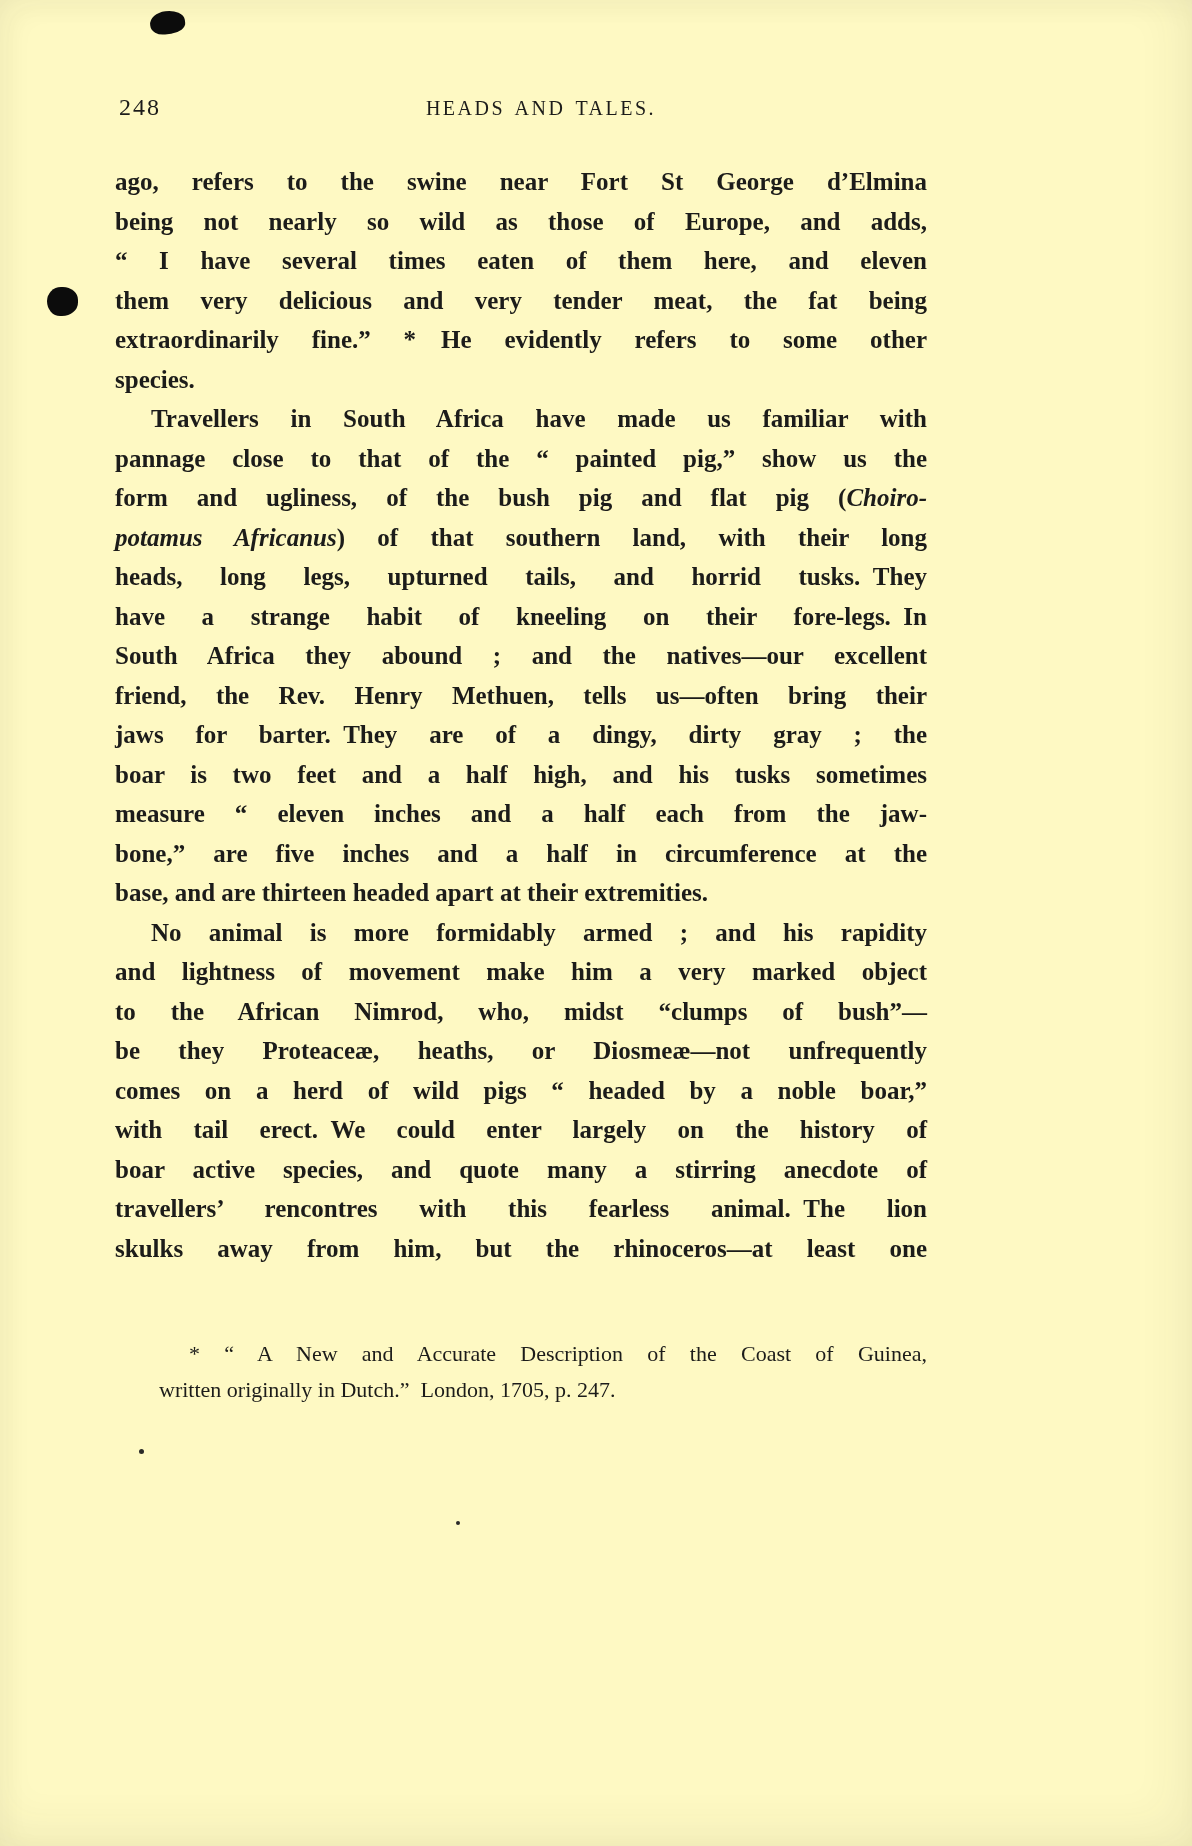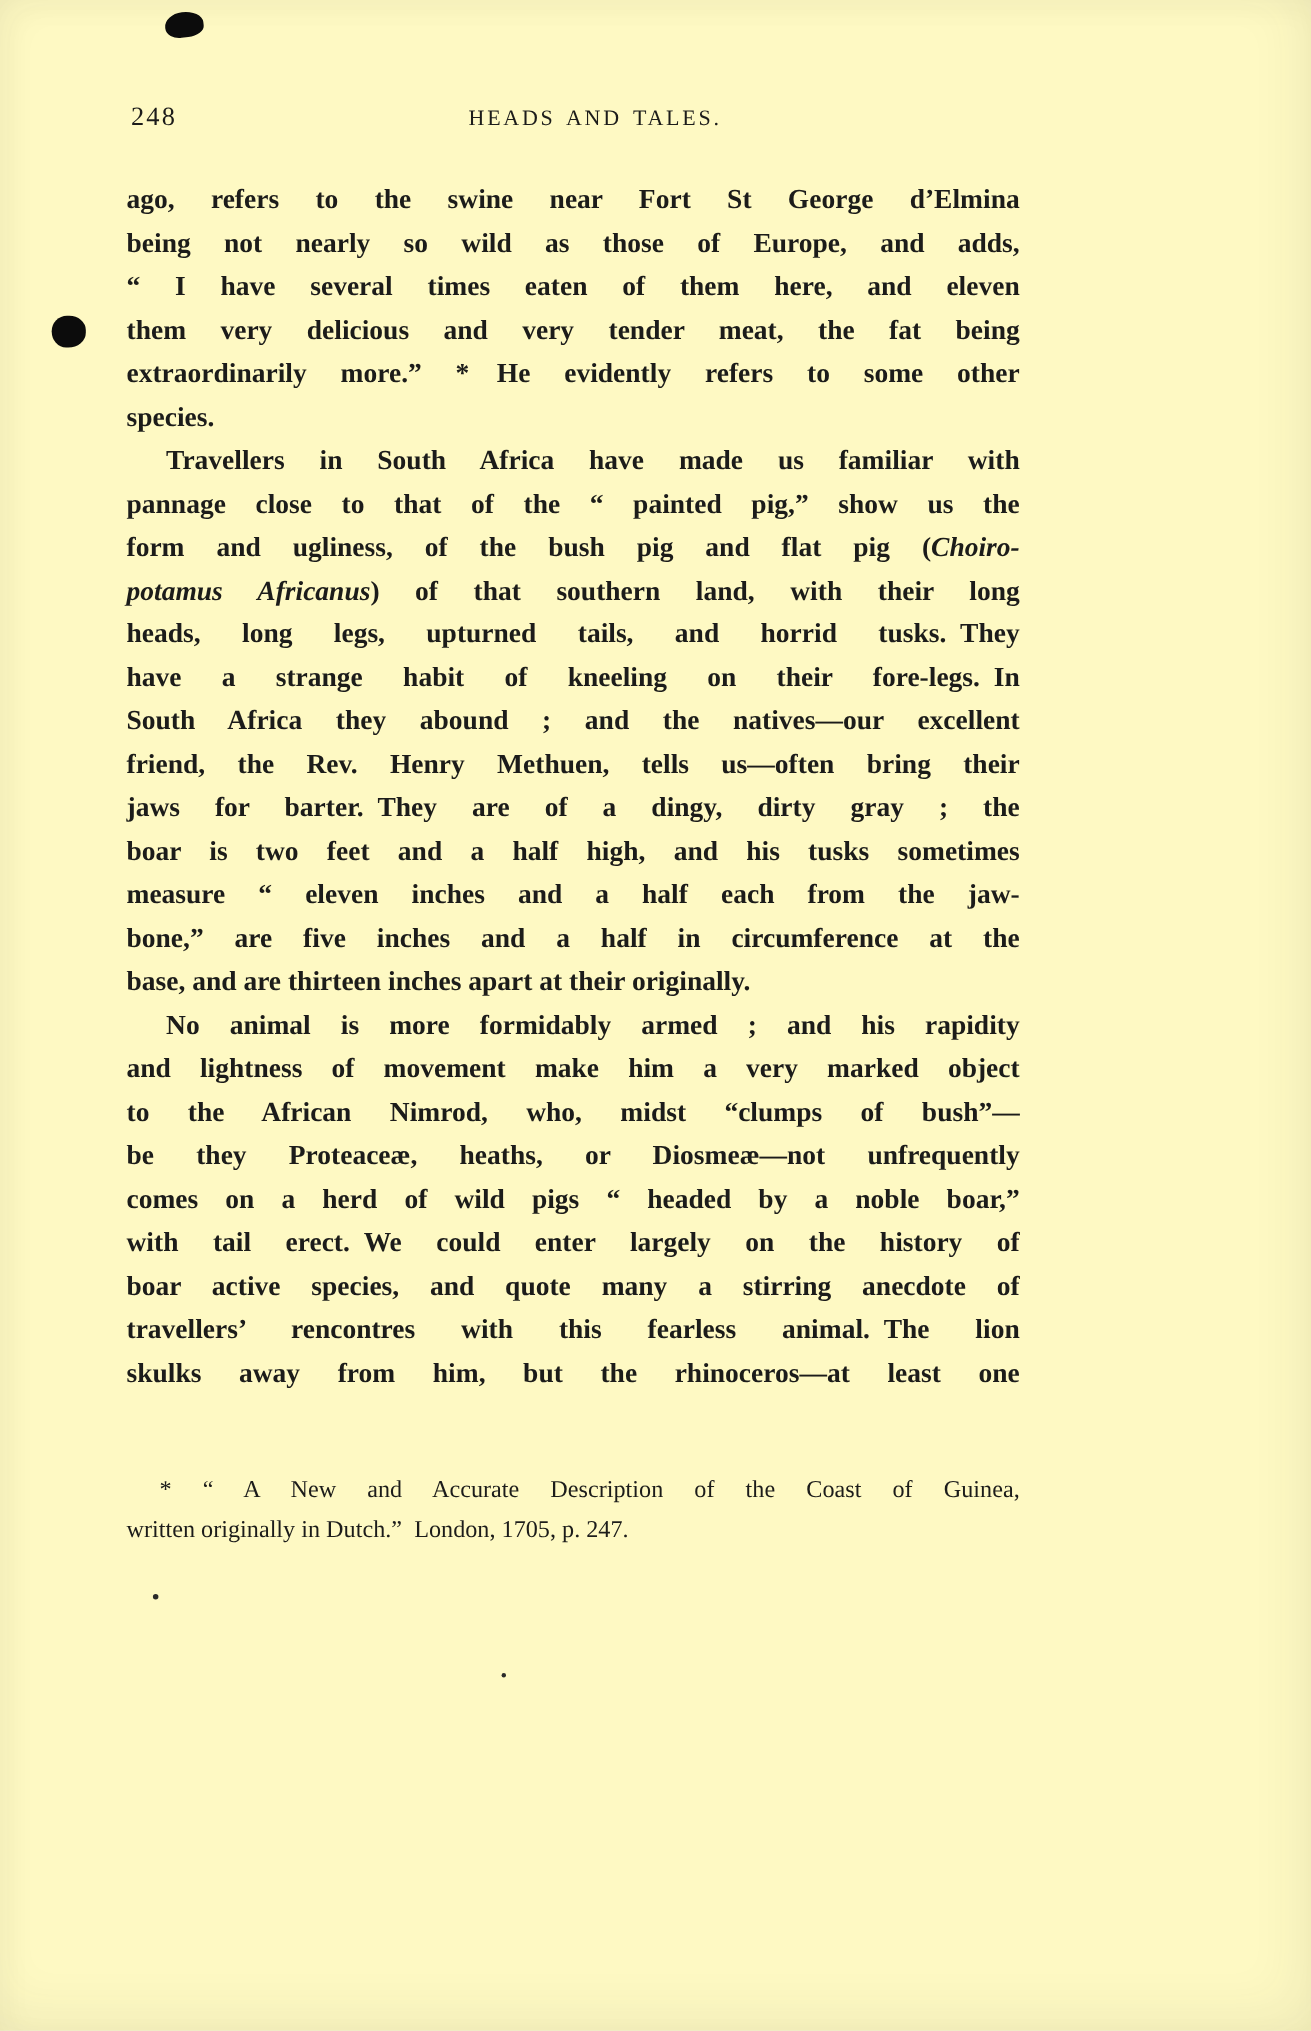--- a/index.html
+++ b/index.html
@@ -61,21 +61,21 @@
   }
   .line.indent { text-indent: 36px; }
   .italic { font-style: italic; }
   .footnote {
     position: absolute;
     top: 1336px;
     left: 115px;
     width: 812px;
     font-size: 22px;
   }
-  .footnote .line { line-height: 36px; }
+  .footnote .line { line-height: 36px; margin-left: 44px; }
   .footnote .line.indent { text-indent: 30px; }
   .ink-blot { position: absolute; background: #0c0c0c; }
   .blot-top {
     left: 150px; top: 11px;
     width: 35px; height: 23px;
     border-radius: 55% 60% 50% 45% / 60% 55% 45% 50%;
     transform: rotate(-7deg);
   }
   .blot-left {
     left: 47px; top: 287px;
@@ -98,37 +98,37 @@
     <span class="page-number">248</span>
     <span class="running-title">HEADS AND TALES.</span>
   </header>
 
   <main class="text-block">
       <div class="paragraph">
         <div class="line"><span>ago, refers to the swine near Fort St George d’Elmina</span></div>
         <div class="line"><span>being not nearly so wild as those of Europe, and adds,</span></div>
         <div class="line"><span>“ I have several times eaten of them here, and eleven</span></div>
         <div class="line"><span>them very delicious and very tender meat, the fat being</span></div>
-        <div class="line"><span>extraordinarily more.” * He evidently refers to some other</span></div>
+        <div class="line"><span>extraordinarily fine.” * He evidently refers to some other</span></div>
         <div class="line last"><span>species.</span></div>
       </div>
       <div class="paragraph">
         <div class="line indent"><span>Travellers in South Africa have made us familiar with</span></div>
         <div class="line"><span>pannage close to that of the “ painted pig,” show us the</span></div>
         <div class="line"><span>form and ugliness, of the bush pig and flat pig (</span><span class="italic">Choiro-</span></div>
         <div class="line"><span class="italic">potamus Africanus</span><span>) of that southern land, with their long</span></div>
         <div class="line"><span>heads, long legs, upturned tails, and horrid tusks. They</span></div>
         <div class="line"><span>have a strange habit of kneeling on their fore-legs. In</span></div>
         <div class="line"><span>South Africa they abound ; and the natives—our excellent</span></div>
         <div class="line"><span>friend, the Rev. Henry Methuen, tells us—often bring their</span></div>
         <div class="line"><span>jaws for barter. They are of a dingy, dirty gray ; the</span></div>
         <div class="line"><span>boar is two feet and a half high, and his tusks sometimes</span></div>
         <div class="line"><span>measure “ eleven inches and a half each from the jaw-</span></div>
         <div class="line"><span>bone,” are five inches and a half in circumference at the</span></div>
-        <div class="line last"><span>base, and are thirteen inches apart at their originally.</span></div>
+        <div class="line last"><span>base, and are thirteen headed apart at their extremities.</span></div>
       </div>
       <div class="paragraph">
         <div class="line indent"><span>No animal is more formidably armed ; and his rapidity</span></div>
         <div class="line"><span>and lightness of movement make him a very marked object</span></div>
         <div class="line"><span>to the African Nimrod, who, midst “clumps of bush”—</span></div>
         <div class="line"><span>be they Proteaceæ, heaths, or Diosmeæ—not unfrequently</span></div>
         <div class="line"><span>comes on a herd of wild pigs “ headed by a noble boar,”</span></div>
         <div class="line"><span>with tail erect. We could enter largely on the history of</span></div>
         <div class="line"><span>boar active species, and quote many a stirring anecdote of</span></div>
         <div class="line"><span>travellers’ rencontres with this fearless animal. The lion</span></div>

